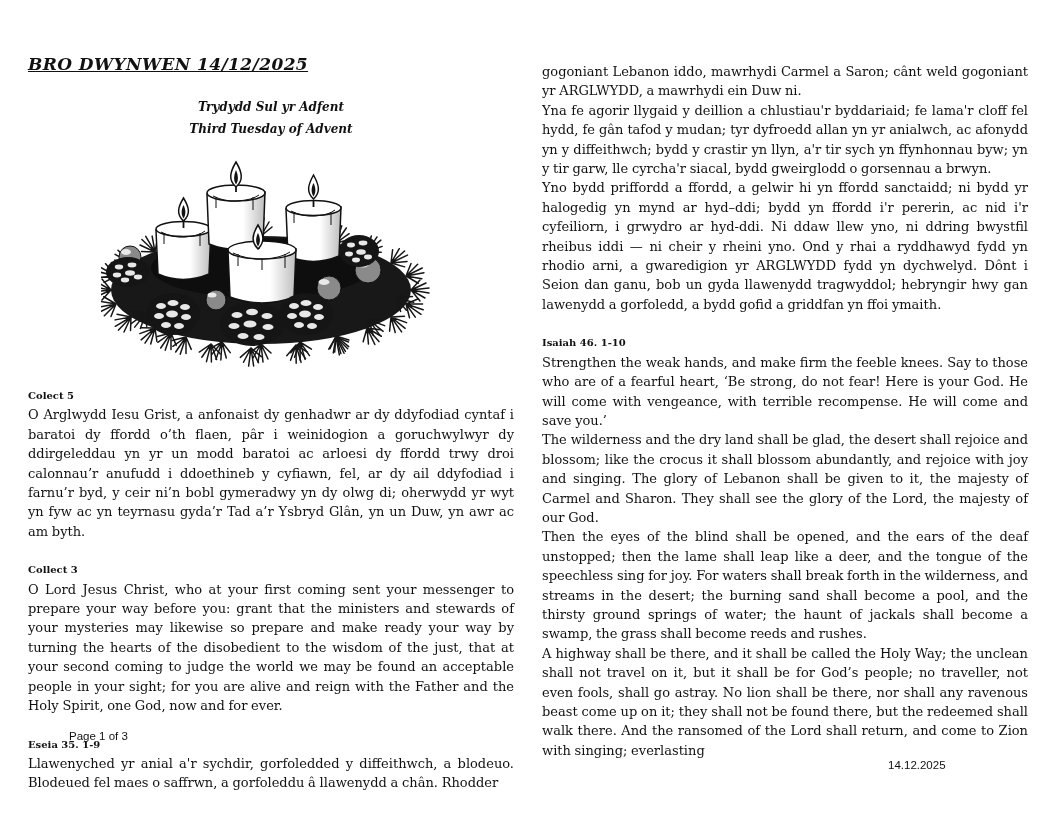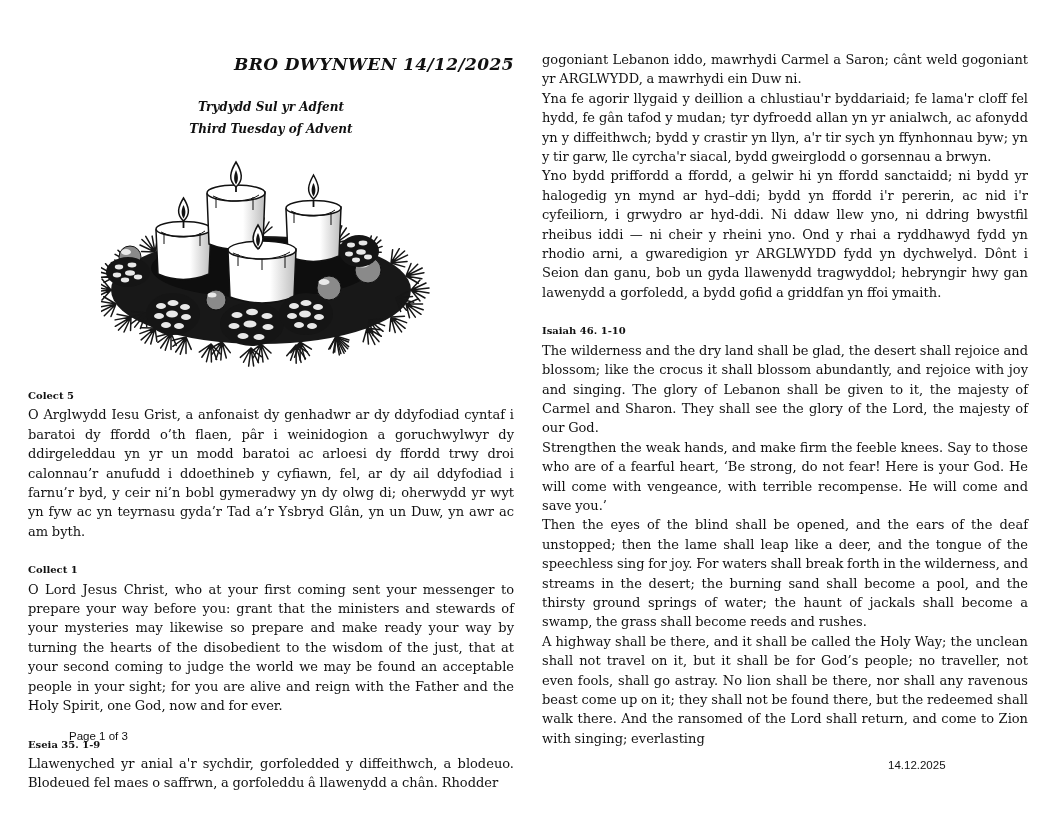--- a/index.html
+++ b/index.html
@@ -4,26 +4,27 @@
 <style>
   html, body { margin:0; padding:0; }
   body {
     width:1056px; height:816px; background:#ffffff;
     font-family:"DejaVu Serif", serif; color:#111;
     overflow:hidden;
   }
   .page { position:relative; width:1056px; height:816px; background:#fff; }
   .col { position:absolute; width:486px; top:0; }
   .col-left  { left:28px; }
-  .col-right { left:542px; top:50px; }
+  .col-right { left:542px; top:62px; }
 
   .title {
-    margin:54px 0 0 0; text-align:right;
+    margin:54px 0 0 0; text-align:left;
     font-size:17px; line-height:20px; font-weight:bold; font-style:italic;
     letter-spacing:0.4px;
+    text-decoration:underline;
   }
   .subtitle {
     margin-top:22px; text-align:center;
     font-size:12px; line-height:22px; font-weight:bold; font-style:italic;
   }
   .wreath-wrap { margin-top:8px; display:flex; justify-content:center; }
 
   .sec {
     font-size:10px; line-height:19.4px; font-weight:bold; margin:0;
   }
@@ -222,39 +223,39 @@
         <use href="#sprig" transform="translate(295 150) rotate(20)"></use>
       </svg>
     </div>
 
     <div class="block">
       <h2 class="sec">Colect 5</h2>
       <p class="body">O Arglwydd Iesu Grist, a anfonaist dy genhadwr ar dy ddyfodiad cyntaf i baratoi dy ffordd o’th flaen, pâr i weinidogion a goruchwylwyr dy ddirgeleddau yn yr un modd baratoi ac arloesi dy ffordd trwy droi calonnau’r anufudd i ddoethineb y cyfiawn, fel, ar dy ail ddyfodiad i farnu’r byd, y ceir ni’n bobl gymeradwy yn dy olwg di; oherwydd yr wyt yn fyw ac yn teyrnasu gyda’r Tad a’r Ysbryd Glân, yn un Duw, yn awr ac am byth.</p>
     </div>
 
     <div class="block">
-      <h2 class="sec">Collect 1</h2>
+      <h2 class="sec">Collect 3</h2>
       <p class="body">O Lord Jesus Christ, who at your first coming sent your messenger to prepare your way before you: grant that the ministers and stewards of your mysteries may likewise so prepare and make ready your way by turning the hearts of the disobedient to the wisdom of the just, that at your second coming to judge the world we may be found an acceptable people in your sight; for you are alive and reign with the Father and the Holy Spirit, one God, now and for ever.</p>
     </div>
 
     <div class="block">
       <h2 class="sec">Eseia 35. 1-9</h2>
       <p class="body">Llawenyched yr anial a'r sychdir, gorfoledded y diffeithwch, a blodeuo. Blodeued fel maes o saffrwn, a gorfoleddu â llawenydd a chân. Rhodder</p>
     </div>
   </div>
 
   <div class="col col-right">
     <p class="body">gogoniant Lebanon iddo, mawrhydi Carmel a Saron; cânt weld gogoniant yr ARGLWYDD, a mawrhydi ein Duw ni.</p>
     <p class="body">Yna fe agorir llygaid y deillion a chlustiau'r byddariaid; fe lama'r cloff fel hydd, fe gân tafod y mudan; tyr dyfroedd allan yn yr anialwch, ac afonydd yn y diffeithwch; bydd y crastir yn llyn, a'r tir sych yn ffynhonnau byw; yn y tir garw, lle cyrcha'r siacal, bydd gweirglodd o gorsennau a brwyn.</p>
     <p class="body">Yno bydd priffordd a ffordd, a gelwir hi yn ffordd sanctaidd; ni bydd yr halogedig yn mynd ar hyd–ddi; bydd yn ffordd i'r pererin, ac nid i'r cyfeiliorn, i grwydro ar hyd-ddi. Ni ddaw llew yno, ni ddring bwystfil rheibus iddi — ni cheir y rheini yno. Ond y rhai a ryddhawyd fydd yn rhodio arni, a gwaredigion yr ARGLWYDD fydd yn dychwelyd. Dônt i Seion dan ganu, bob un gyda llawenydd tragwyddol; hebryngir hwy gan lawenydd a gorfoledd, a bydd gofid a griddfan yn ffoi ymaith.</p>
 
     <div class="isaiah-block">
       <h2 class="sec">Isaiah 46. 1-10</h2>
+      <p class="body">Strengthen the weak hands, and make firm the feeble knees. Say to those who are of a fearful heart, ‘Be strong, do not fear! Here is your God. He will come with vengeance, with terrible recompense. He will come and save you.’</p>
       <p class="body">The wilderness and the dry land shall be glad, the desert shall rejoice and blossom; like the crocus it shall blossom abundantly, and rejoice with joy and singing. The glory of Lebanon shall be given to it, the majesty of Carmel and Sharon. They shall see the glory of the Lord, the majesty of our God.</p>
-      <p class="body">Strengthen the weak hands, and make firm the feeble knees. Say to those who are of a fearful heart, ‘Be strong, do not fear! Here is your God. He will come with vengeance, with terrible recompense. He will come and save you.’</p>
       <p class="body">Then the eyes of the blind shall be opened, and the ears of the deaf unstopped; then the lame shall leap like a deer, and the tongue of the speechless sing for joy. For waters shall break forth in the wilderness, and streams in the desert; the burning sand shall become a pool, and the thirsty ground springs of water; the haunt of jackals shall become a swamp, the grass shall become reeds and rushes.</p>
       <p class="body">A highway shall be there, and it shall be called the Holy Way; the unclean shall not travel on it, but it shall be for God’s people; no traveller, not even fools, shall go astray. No lion shall be there, nor shall any ravenous beast come up on it; they shall not be found there, but the redeemed shall walk there. And the ransomed of the Lord shall return, and come to Zion with singing; everlasting</p>
     </div>
   </div>
 
   <div class="footer footer-left">Page 1 of 3</div>
   <div class="footer footer-right">14.12.2025</div>
 </div>
 
 </body></html>

